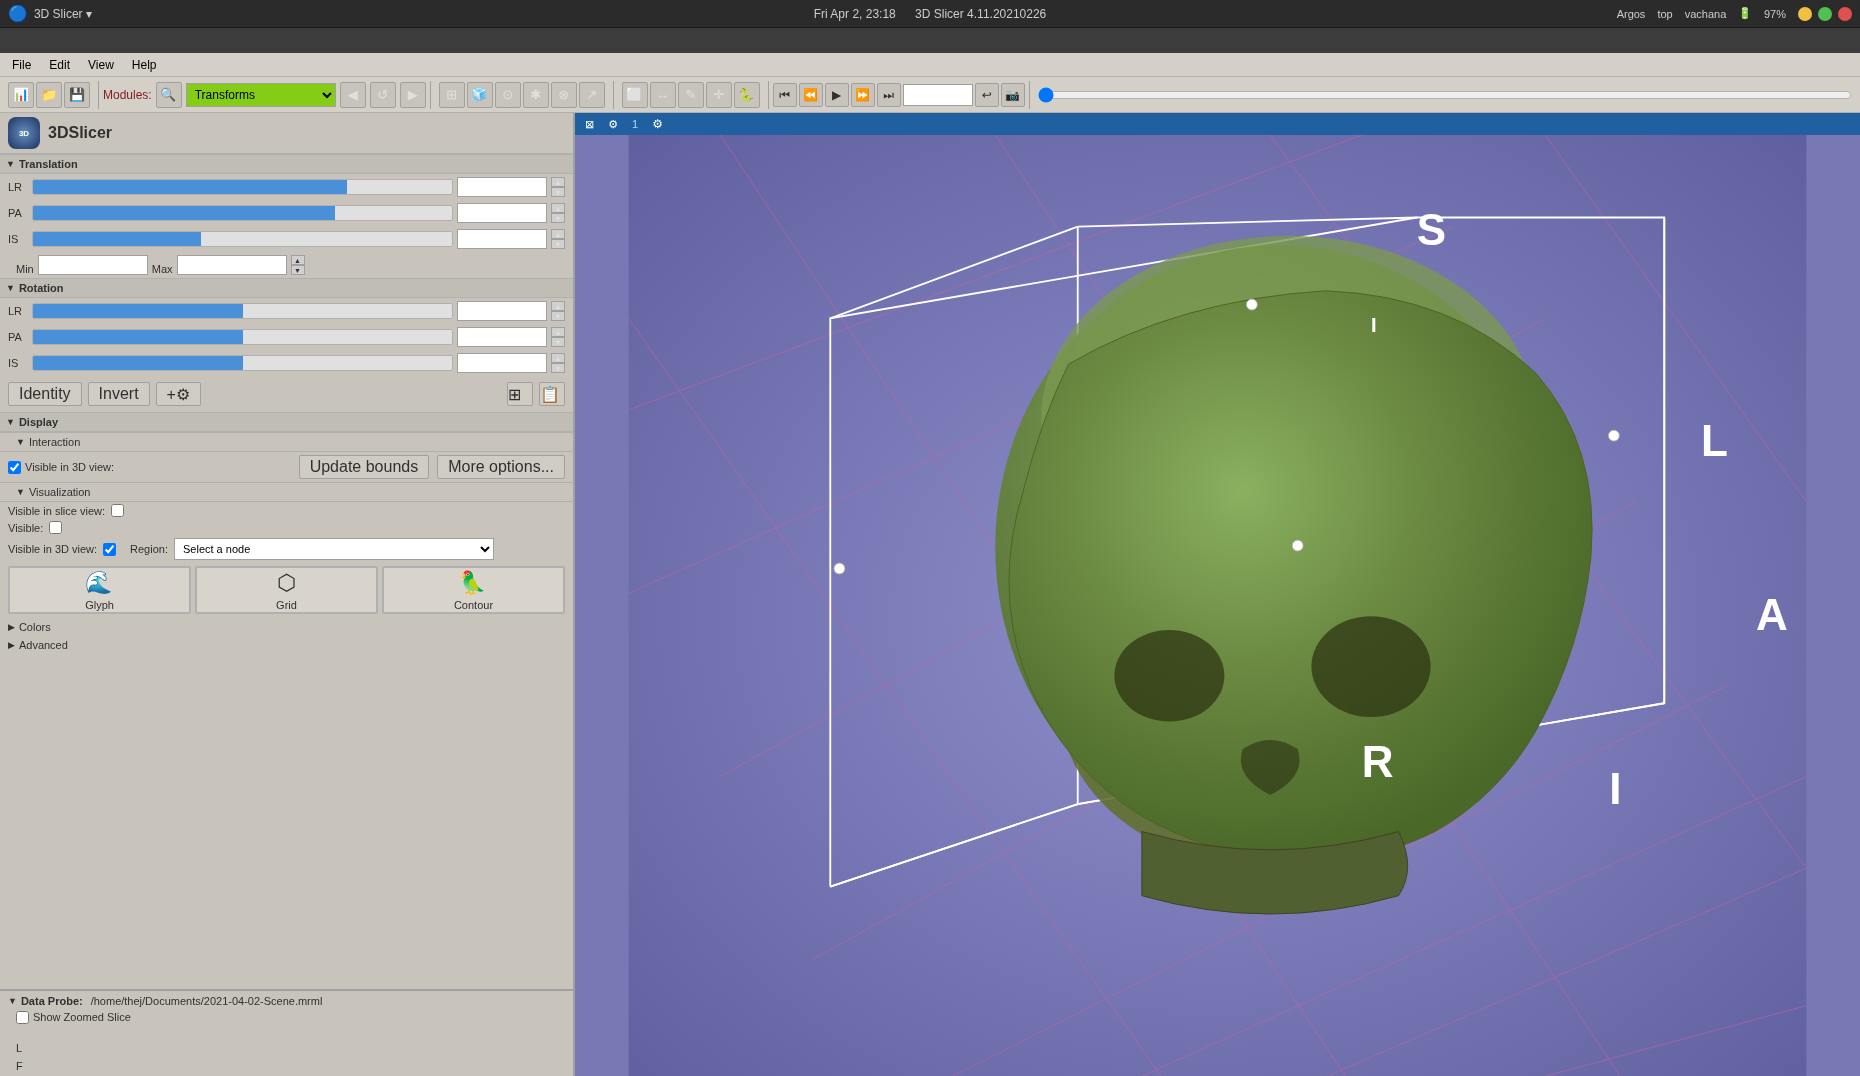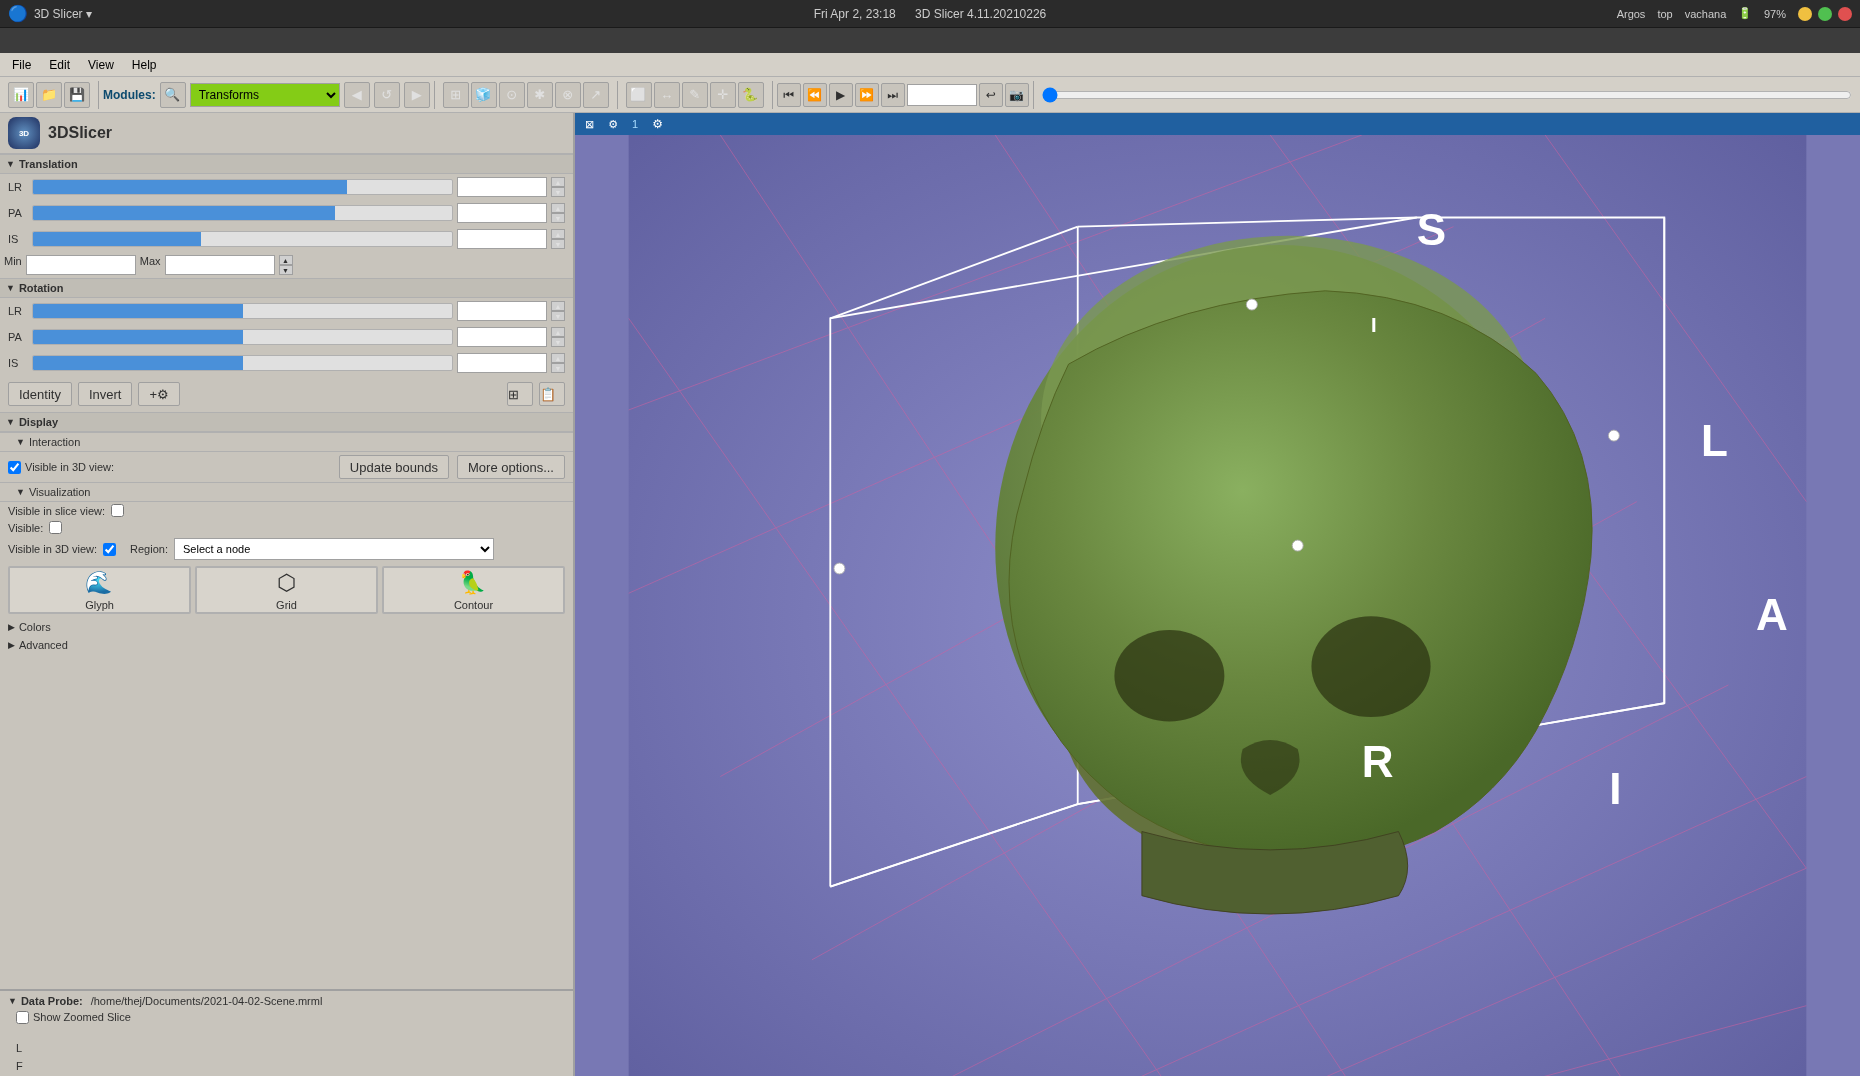--- a/index.html
+++ b/index.html
@@ -19,21 +19,21 @@
     
     #menu-bar { background: #d4d0c8; height: 24px; display: flex; align-items: center; padding: 0 4px; gap: 2px; border-bottom: 1px solid #b0b0b0; color: #000; margin-top: 25px; }
     .menu-item { padding: 2px 8px; cursor: pointer; font-size: 12px; }
 
     
     #toolbar { background: #d4d0c8; height: 36px; display: flex; align-items: center; padding: 0 4px; gap: 2px; border-bottom: 1px solid #b0b0b0; }
     .toolbar-section { display: flex; align-items: center; gap: 2px; padding: 0 4px; }
     .toolbar-btn { width: 26px; height: 26px; background: #c8c4bc; border: 1px solid #a0a0a0; display: flex; align-items: center; justify-content: center; cursor: pointer; font-size: 13px; border-radius: 2px; }
     .toolbar-separator { width: 1px; height: 28px; background: #a0a0a0; margin: 0 2px; }
     .module-selector { display: flex; align-items: center; gap: 4px; }
-    .module-label { color: #0c4a6e; font-size: 12px; font-weight: bold; }
+    .module-label { color: #7f1d1d; font-size: 12px; }
     .module-dropdown { height: 24px; padding: 0 4px; background: #84cc16; border: 1px solid #a0a0a0; font-size: 12px; min-width: 150px; }
 
     
     #main { display: flex; height: calc(1076px - 28px - 24px - 36px); }
 
     
     #left-panel { width: 575px; background: #c8c4bc; display: flex; flex-direction: column; border-right: 2px solid #a0a0a0; overflow: hidden; }
     #left-panel-header { background: #c8c4bc; padding: 4px 8px; display: flex; align-items: center; gap: 8px; border-bottom: 1px solid #b0b0b0; }
     #slicer-logo { width: 32px; height: 32px; border-radius: 8px; background: radial-gradient(circle, #6090c0, #203060); display: flex; align-items: center; justify-content: center; color: white; font-size: 10px; font-weight: bold; }
     #slicer-title { font-size: 16px; font-weight: bold; color: #303030; }
@@ -51,25 +51,25 @@
     
     .slider-row { display: flex; align-items: center; padding: 3px 8px; gap: 4px; }
     .slider-label { width: 20px; font-size: 11px; color: #303030; }
     .slider-track { flex: 1; height: 16px; background: #e0e0e0; border: 1px solid #b0b0b0; border-radius: 2px; position: relative; overflow: hidden; }
     .slider-fill { height: 100%; background: #4a90d9; }
     .slider-input { width: 90px; height: 20px; border: 1px solid #a0a0a0; background: white; font-size: 11px; padding: 0 4px; text-align: right; }
     .slider-spinbox { display: flex; flex-direction: column; }
     .spinbox-btn { width: 14px; height: 10px; background: #d0d0d0; border: 1px solid #a0a0a0; font-size: 7px; display: flex; align-items: center; justify-content: center; cursor: pointer; line-height: 1; }
 
     
-    .minmax-row { display: flex; align-items: flex-start; padding: 3px 4px; gap: 4px; font-size: 11px; color: #303030; }
+    .minmax-row { display: flex; align-items: flex-end; padding: 3px 16px; gap: 4px; font-size: 11px; color: #303030; }
     .minmax-input { height: 20px; border: 1px solid #a0a0a0; background: white; font-size: 11px; padding: 0 4px; width: 110px; }
 
     
-    .btn { height: 24px; padding: 0 10px; background: #d0ccc4; border: 1px solid #a0a0a0; font-size: 13px; cursor: pointer; display: inline-flex; align-items: center; gap: 4px; border-radius: 2px; color: #303030; }
+    .btn { height: 24px; padding: 0 10px; background: #d0ccc4; border: 1px solid #a0a0a0; font-size: 16px; cursor: pointer; display: inline-flex; align-items: center; gap: 4px; border-radius: 2px; color: #303030; }
 
     .identity-row { padding: 6px 8px; display: flex; align-items: center; gap: 6px; }
     .interaction-row { display: flex; align-items: center; padding: 3px 8px; gap: 8px; }
     .checkbox-label { display: flex; align-items: center; gap: 4px; font-size: 11px; color: #303030; }
     input[type="checkbox"] { width: 13px; height: 13px; }
 
     
     .vis-row { display: flex; align-items: center; padding: 2px 8px; gap: 6px; font-size: 11px; color: #303030; }
     .region-dropdown { height: 22px; border: 1px solid #a0a0a0; background: white; font-size: 11px; padding: 0 4px; flex: 1; max-width: 320px; }
 

